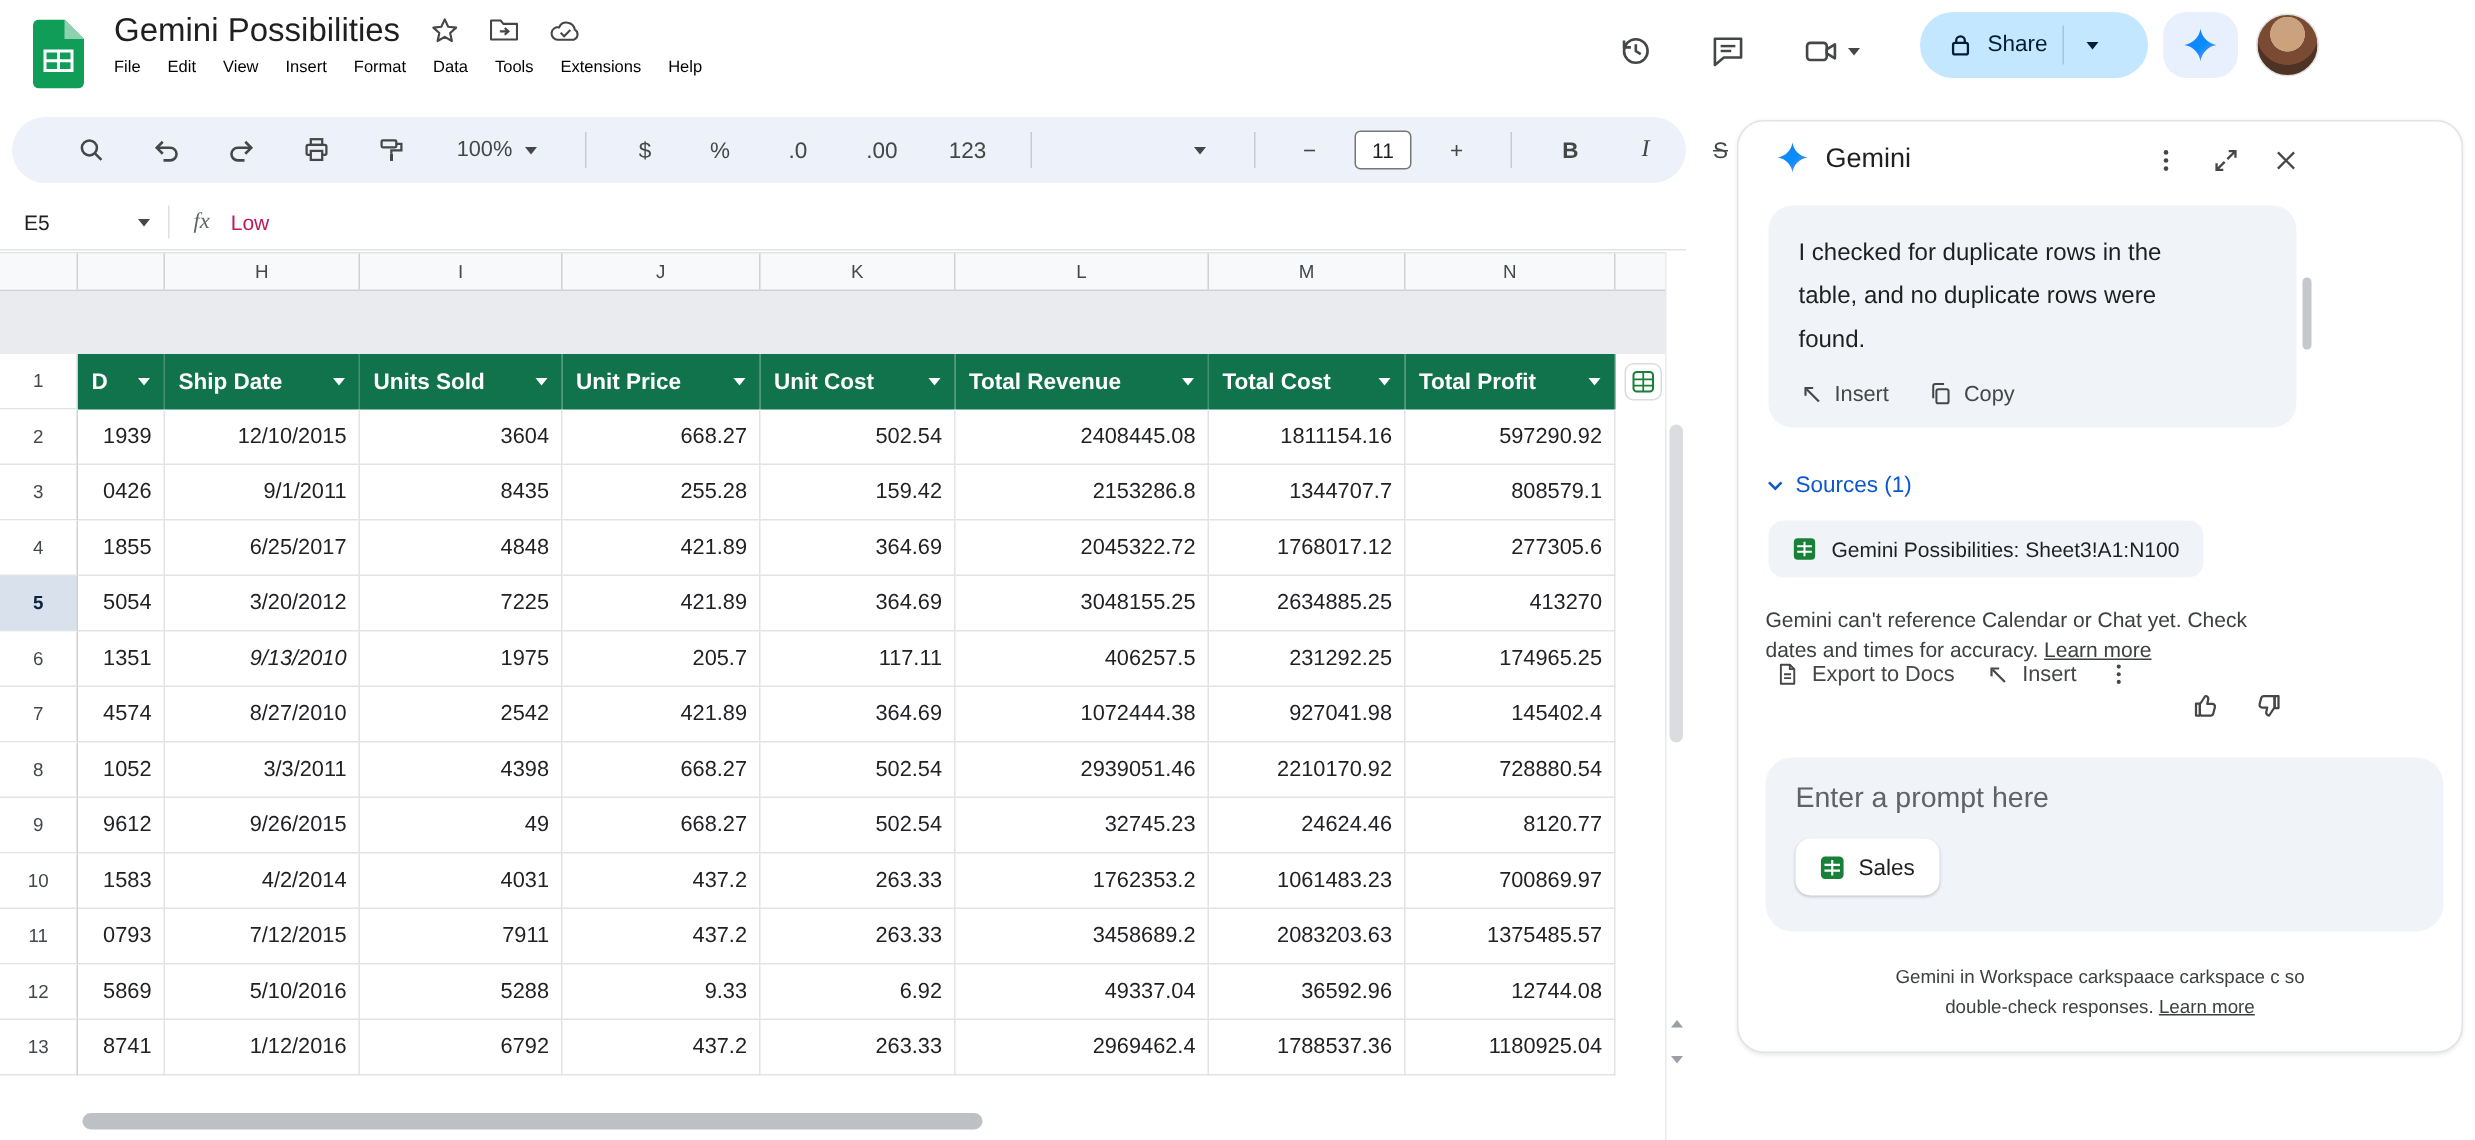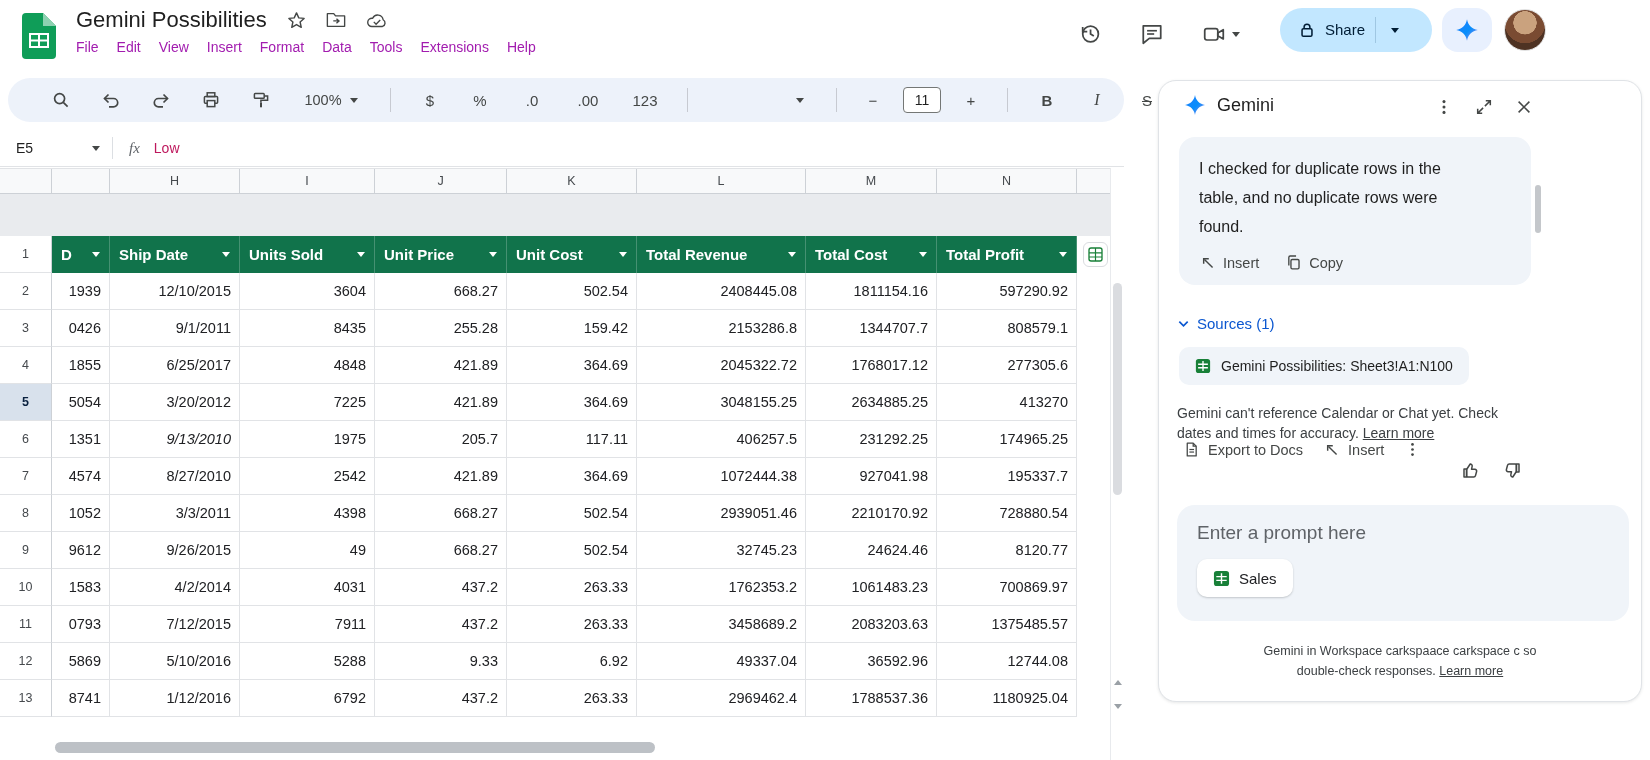--- a/index.html
+++ b/index.html
@@ -9,21 +9,21 @@
   svg { display:block; }
 
   
   .topbar { position:absolute; left:0; top:0; width:1650px; height:76px; background:#fff; }
   .logo { position:absolute; left:22px; top:13px; cursor:pointer; }
   .title-block { position:absolute; left:76px; top:7px; }
   .title-row { display:flex; align-items:center; gap:20px; }
   .doc-title { font-size:22px; font-weight:500; color:#1f1f1f; }
   .tb-ic { color:#444746; display:flex; align-items:center; }
   .menubar { display:flex; margin-top:3px; margin-left:-9px; }
-  .menu-item { font-size:14px; color:#a21caf; padding:3px 9px; border-radius:6px; cursor:pointer; }
+  .menu-item { font-size:11px; color:#000000; padding:3px 9px; border-radius:6px; cursor:pointer; }
   .top-ic { position:absolute; top:16px; width:36px; height:36px; display:flex; align-items:center; justify-content:center; border-radius:50%; cursor:pointer; color:#444746; }
   .top-ic.wide { width:58px; }
   .tri { width:0; height:0; border-left:4.5px solid transparent; border-right:4.5px solid transparent; border-top:5.5px solid currentColor; display:inline-block; }
   .share-btn { position:absolute; left:1280px; top:8px; width:152px; height:44px; background:#c2e7ff; border-radius:22px; display:flex; align-items:center; color:#001d35; cursor:pointer; }
   .share-main { display:flex; align-items:flex-start; gap:9px; padding:0 10px 0 18px; font-size:15px; font-weight:500; }
   .share-div { width:1px; height:26px; background:#9fc7e2; }
   .share-caret { width:38px; display:flex; justify-content:center; color:#001d35; }
   .gemini-pill { position:absolute; left:1442px; top:8px; width:50px; height:44px; border-radius:16px; background:#e8f0fe; display:flex; align-items:center; justify-content:center; cursor:pointer; }
   .avatar { position:absolute; left:1504px; top:9px; width:42px; height:42px; border-radius:50%;
     background:radial-gradient(circle at 50% 32%, #caa27e 0 34%, #7a4b32 35% 60%, #4e3223 61% 100%); border:1px solid #e0e0e0; cursor:pointer; }
@@ -383,21 +383,21 @@
       </div>
       <div class="grow">
         <div class="rownum">7</div>
         <div class="cell" style="width: 58px;">4574</div>
         <div class="cell" style="width: 130px;">8/27/2010</div>
         <div class="cell" style="width: 135px;">2542</div>
         <div class="cell" style="width: 132px;">421.89</div>
         <div class="cell" style="width: 130px;">364.69</div>
         <div class="cell" style="width: 169px;">1072444.38</div>
         <div class="cell" style="width: 131px;">927041.98</div>
-        <div class="cell" style="width: 140px;">195337.7</div>
+        <div class="cell" style="width: 140px;">145402.4</div>
       </div>
       <div class="grow">
         <div class="rownum">8</div>
         <div class="cell" style="width: 58px;">1052</div>
         <div class="cell" style="width: 130px;">3/3/2011</div>
         <div class="cell" style="width: 135px;">4398</div>
         <div class="cell" style="width: 132px;">668.27</div>
         <div class="cell" style="width: 130px;">502.54</div>
         <div class="cell" style="width: 169px;">2939051.46</div>
         <div class="cell" style="width: 131px;">2210170.92</div>

